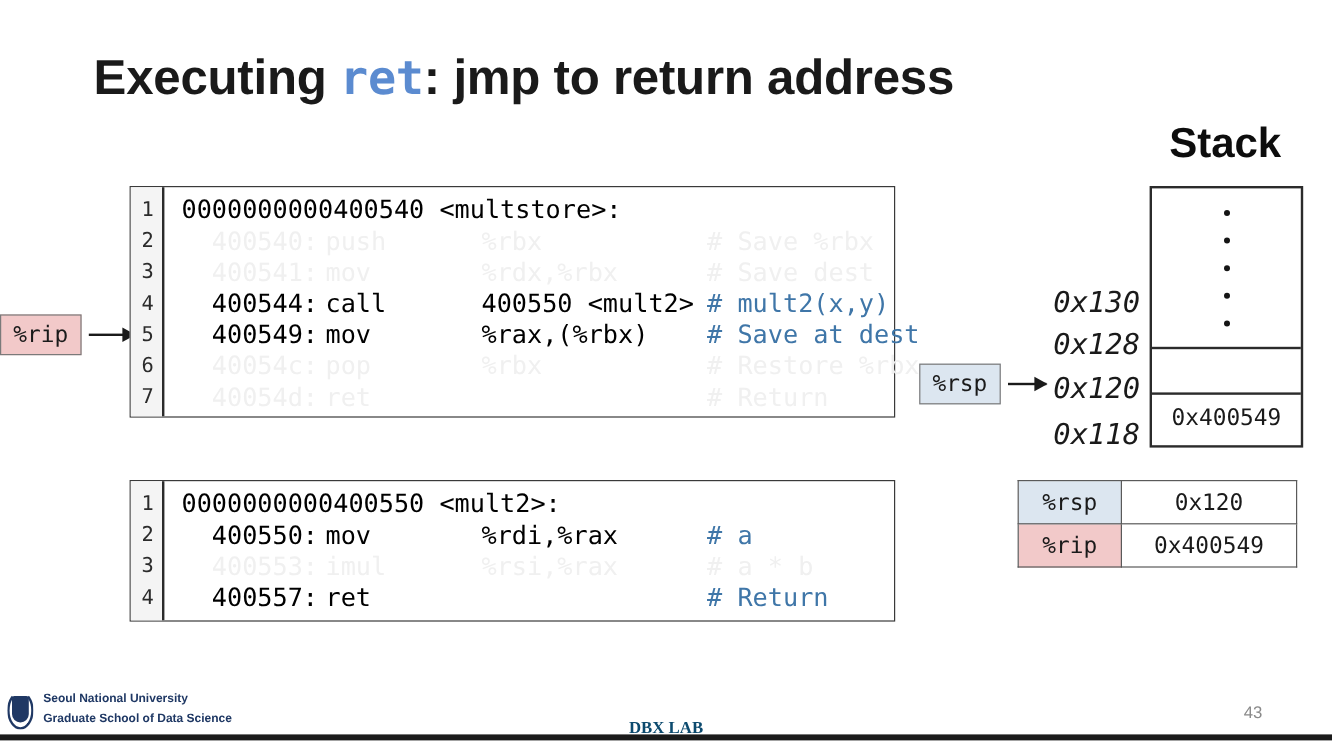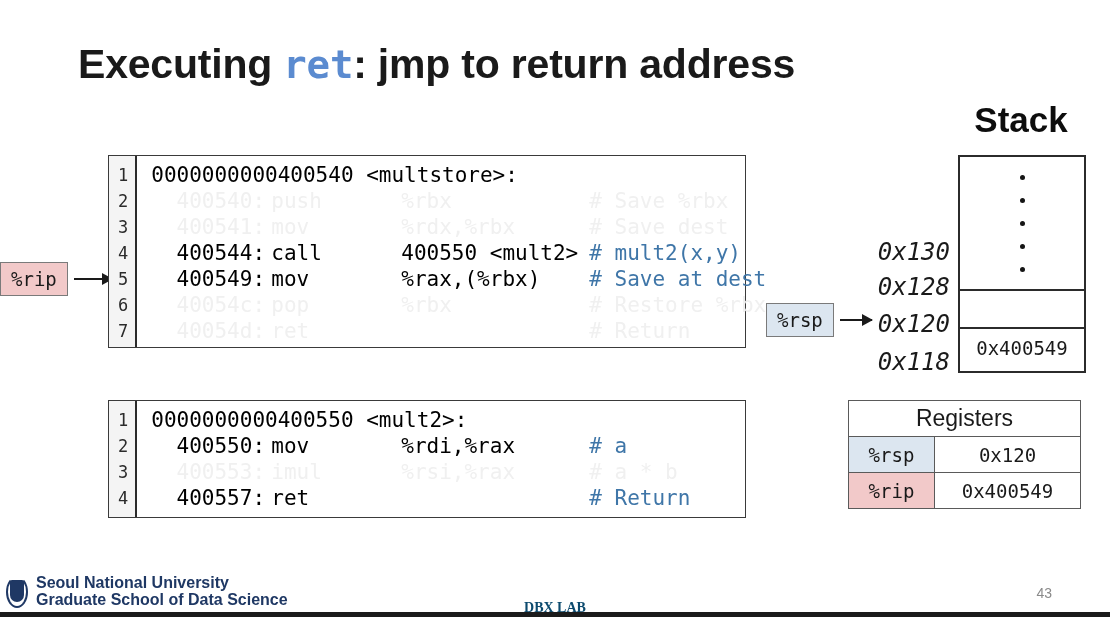--- a/index.html
+++ b/index.html
@@ -222,21 +222,21 @@
   }
   #footer-logo .crest .wreath {
     position: absolute;
     left: 0; top: 4px;
     width: 22px; height: 32px;
     border: 2px solid #1f3864;
     border-radius: 50%;
     border-top-color: transparent;
   }
   #footer-logo .logo-text {
-    font-size: 16px;
+    font-size: 10px;
     font-weight: bold;
     color: #1f3864;
     line-height: 17px;
   }
   #footer-center {
     position: absolute;
     left: 0; top: 600px;
     width: 1110px;
     text-align: center;
     font-family: "Liberation Serif", serif;
@@ -307,23 +307,20 @@
 </div>
 
 <div id="rsp-pointer-group">
   <div class="reg-tag rsp">%rsp</div>
   <div class="arrow-right"></div>
 </div>
 
 <table id="registers-table">
   <tbody>
     <tr>
-      <td class="reg-header" colspan="2">Registers</td>
-    </tr>
-    <tr>
       <td class="cell-rsp">%rsp</td>
       <td>0x120</td>
     </tr>
     <tr>
       <td class="cell-rip">%rip</td>
       <td>0x400549</td>
     </tr>
   </tbody>
 </table>
 

